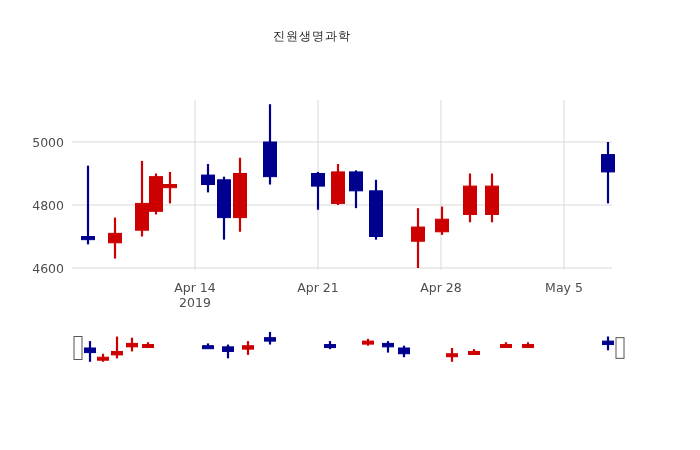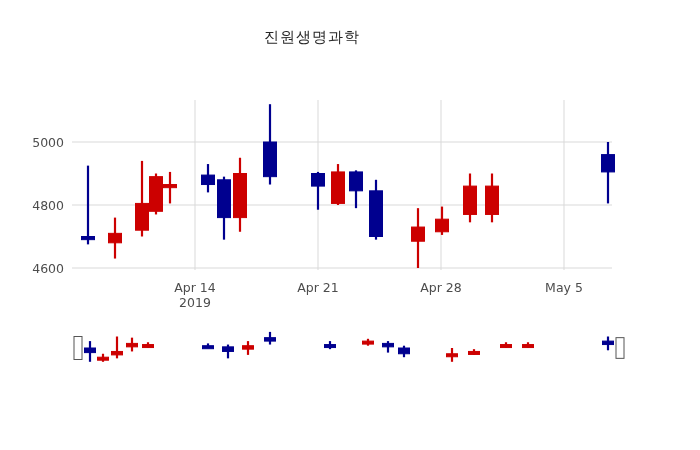--- a/index.html
+++ b/index.html
@@ -7,21 +7,21 @@
     width:700px;height:450px;
     background:#ffffff;
     font-family:"DejaVu Sans","Liberation Sans",sans-serif;
     overflow:hidden;
     position:relative;
   }
   #chart-root{position:absolute;left:0;top:0;width:700px;height:450px;}
   #chart-title{
     position:absolute;left:0;top:28px;width:624px;
     text-align:center;
-    font-size:15px;color:#262626;
+    font-size:12px;color:#262626;
     letter-spacing:1px;
   }
   svg{display:block;}
   .tick-label{font-family:"DejaVu Sans","Liberation Sans",sans-serif;font-size:12.5px;fill:#4d4d4d;}
   .ytick{text-anchor:end;}
   .xtick{text-anchor:middle;}
 </style>
 </head>
 <body>
 

